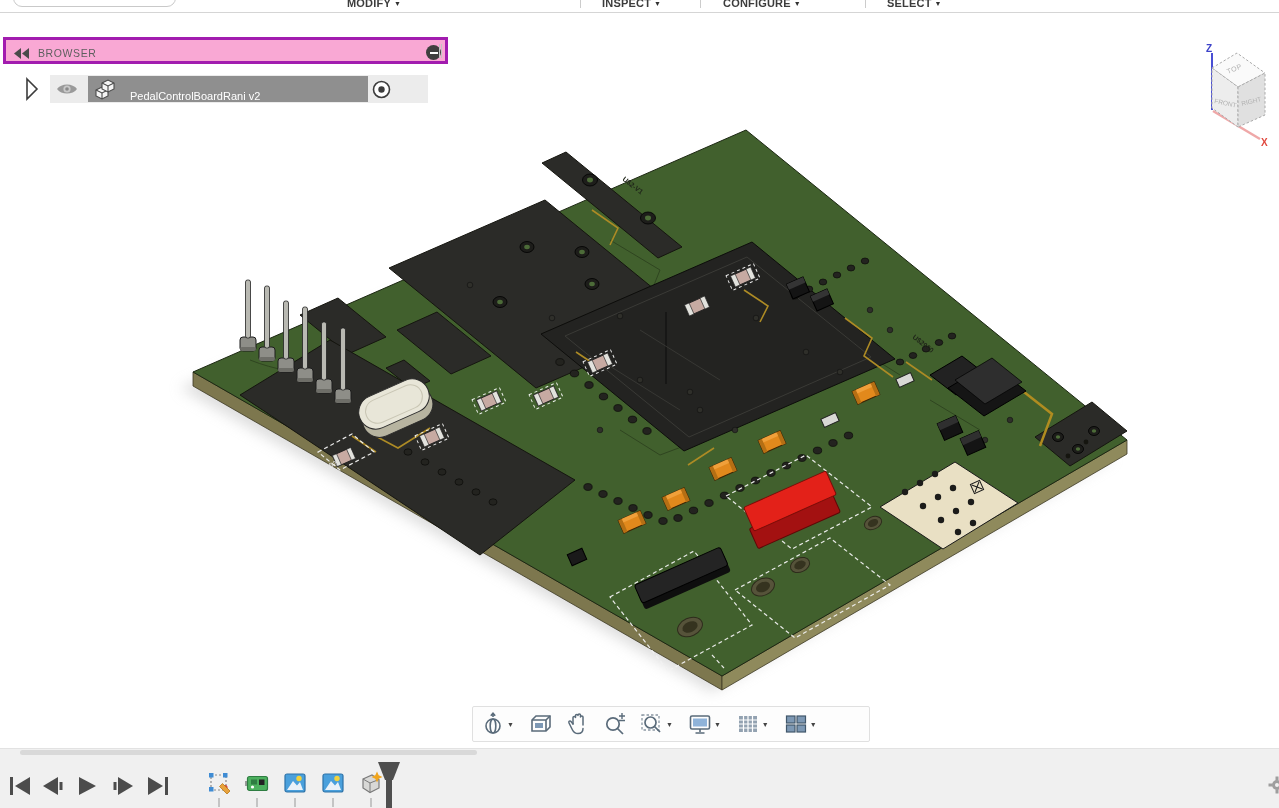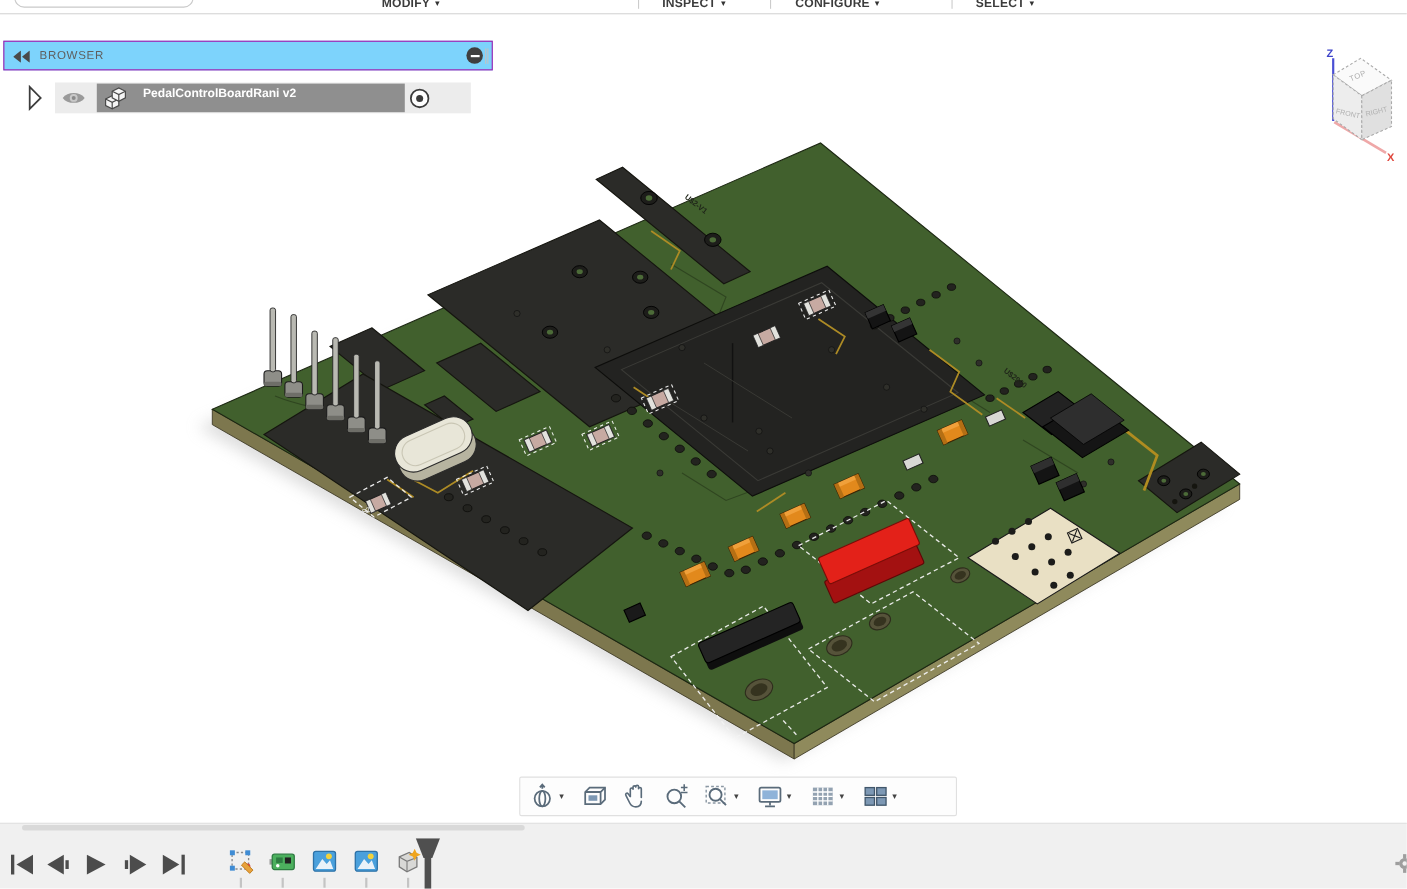--- a/index.html
+++ b/index.html
@@ -8,34 +8,34 @@
   .app { position:relative; width:1279px; height:808px; overflow:hidden; background:#fff; }
 
   
   .topbar { position:absolute; left:0; top:0; width:1279px; height:13px; background:#fff; border-bottom:1px solid #d5d5d5; z-index:30; }
   .tab-fragment { position:absolute; left:13px; top:-11px; width:163px; height:18px; border:1px solid #c9c9c9; border-radius:9px; background:#fff; }
   .menu-item { position:absolute; top:-3px; font-size:11px; font-weight:bold; color:#3c3c3c; letter-spacing:.2px; white-space:nowrap; cursor:pointer; }
   .menu-item .caret { font-size:7px; color:#333; vertical-align:1px; margin-left:3px; }
   .menu-sep { position:absolute; top:-4px; width:1px; height:12px; background:#ccc; }
 
   
-  .panel { position:absolute; background:#7dd3fc; border:1px solid #a21caf; z-index:20; }
+  .panel { position:absolute; background:#f9a8d4; border:3px solid #a21caf; z-index:20; }
   .panel-title { font-size:10.5px; color:#5f5f5f; letter-spacing:.6px; }
   .grip { position:absolute; right:3px; top:50%; margin-top:-7px; width:3px; height:14px; border-left:1px solid #c2c2c2; border-right:1px solid #c2c2c2; cursor:ew-resize; }
   .circle-btn { position:absolute; width:15px; height:15px; border-radius:50%; background:#3f3f3f; cursor:pointer; }
   .circle-btn i { position:absolute; background:#fff; }
   .minus-h { left:3.5px; top:6.5px; width:8px; height:2px; }
   .plus-h  { left:3.5px; top:6.5px; width:8px; height:2px; }
   .plus-v  { left:6.5px; top:3.5px; width:2px; height:8px; }
 
   
   .tree-row { position:absolute; left:0; top:75px; height:28px; width:450px; z-index:21; }
   .row-strip { position:absolute; left:50px; top:0; width:378px; height:28px; background:#ececec; }
   .row-highlight { position:absolute; left:88px; top:1px; width:280px; height:26px; background:#8f8f8f; }
-  .row-label { position:absolute; left:130px; top:4px; font-size:11px; font-weight:bold; color:#fff; white-space:nowrap; }
+  .row-label { position:absolute; left:130px; top:15px; font-size:11px; font-weight:normal; color:#fff; white-space:nowrap; }
 
   
   .navbar { position:absolute; left:472px; top:706px; width:398px; height:36px; background:#fdfdfd; border:1px solid #e0e0e0; border-radius:2px; z-index:20; display:flex; align-items:center; padding-left:6px; }
   .nav-btn { width:26px; height:26px; margin:0 1px; cursor:pointer; flex:none; }
   .nav-caret { font-size:7px; color:#444; margin:0 4px 0 0; cursor:pointer; flex:none; }
   .nav-gap { width:9px; flex:none; }
 
   
   .timeline { position:absolute; left:0; top:748px; width:1279px; height:60px; background:#f0f0f0; border-top:1px solid #e2e2e2; z-index:20; }
   .tl-scrollthumb { position:absolute; left:20px; top:1px; width:457px; height:5px; border-radius:3px; background:#d9d9d9; cursor:pointer; }

